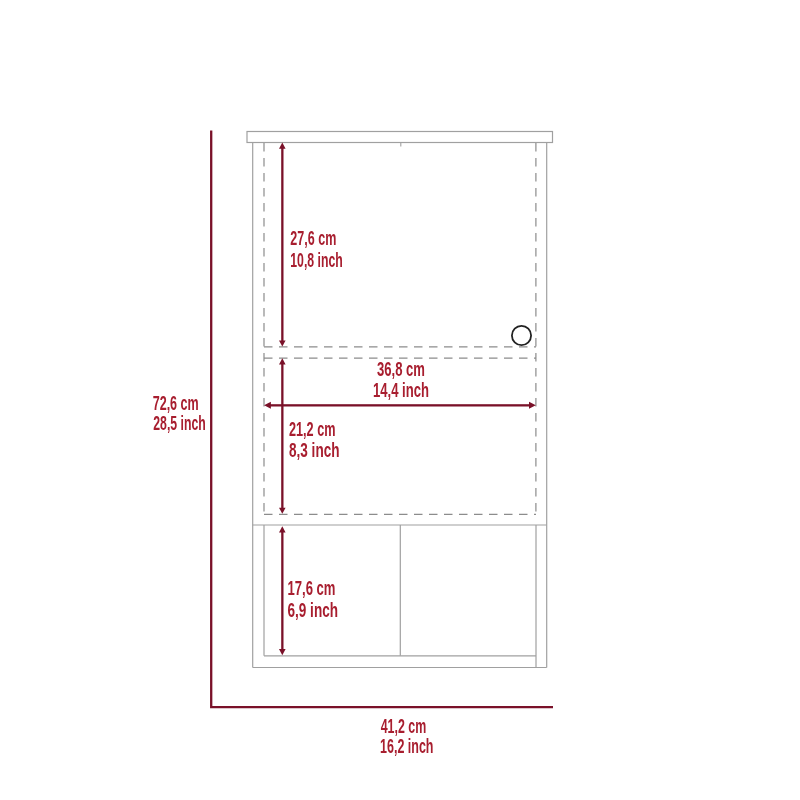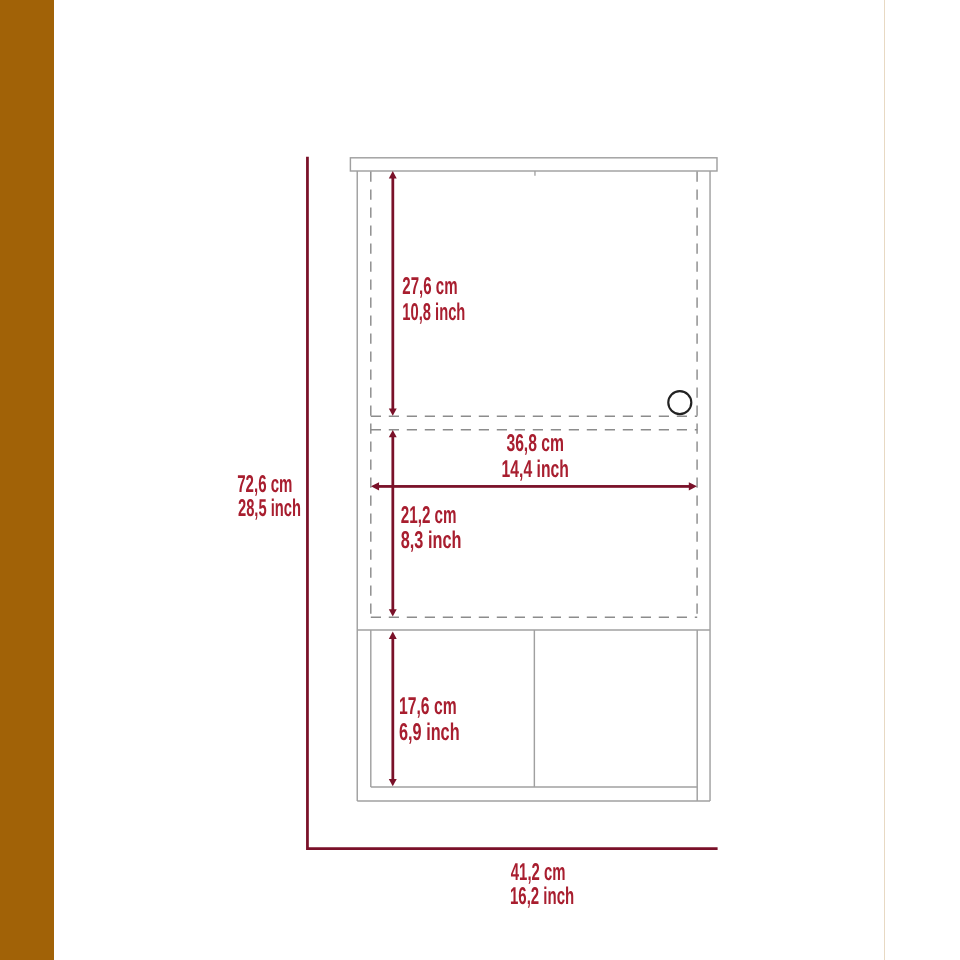--- a/index.html
+++ b/index.html
@@ -1,16 +1,16 @@
 <!DOCTYPE html>
 <html><head>
 <meta charset="utf-8">
 <style>
   html,body{margin:0;padding:0;background:#ffffff;}
-  .page{width:692px;height:800px;position:relative;background:#a16207;overflow:hidden;padding-left:45px;}
+  .page{width:692px;height:800px;position:relative;background:#22c55e;overflow:hidden;}
   svg text{font-family:"Liberation Sans", sans-serif;font-weight:bold;fill:#a81e2f;}
 </style>
 </head>
 <body>
 <div class="page">
 <svg width="800" height="800" viewBox="0 0 800 800" xmlns="http://www.w3.org/2000/svg">
 
   <rect x="0" y="0" width="800" height="800" fill="#ffffff"></rect>
 
   <rect x="247" y="131.5" width="305.5" height="11" fill="#ffffff" stroke="#a0a0a0" stroke-width="1.2"></rect>

